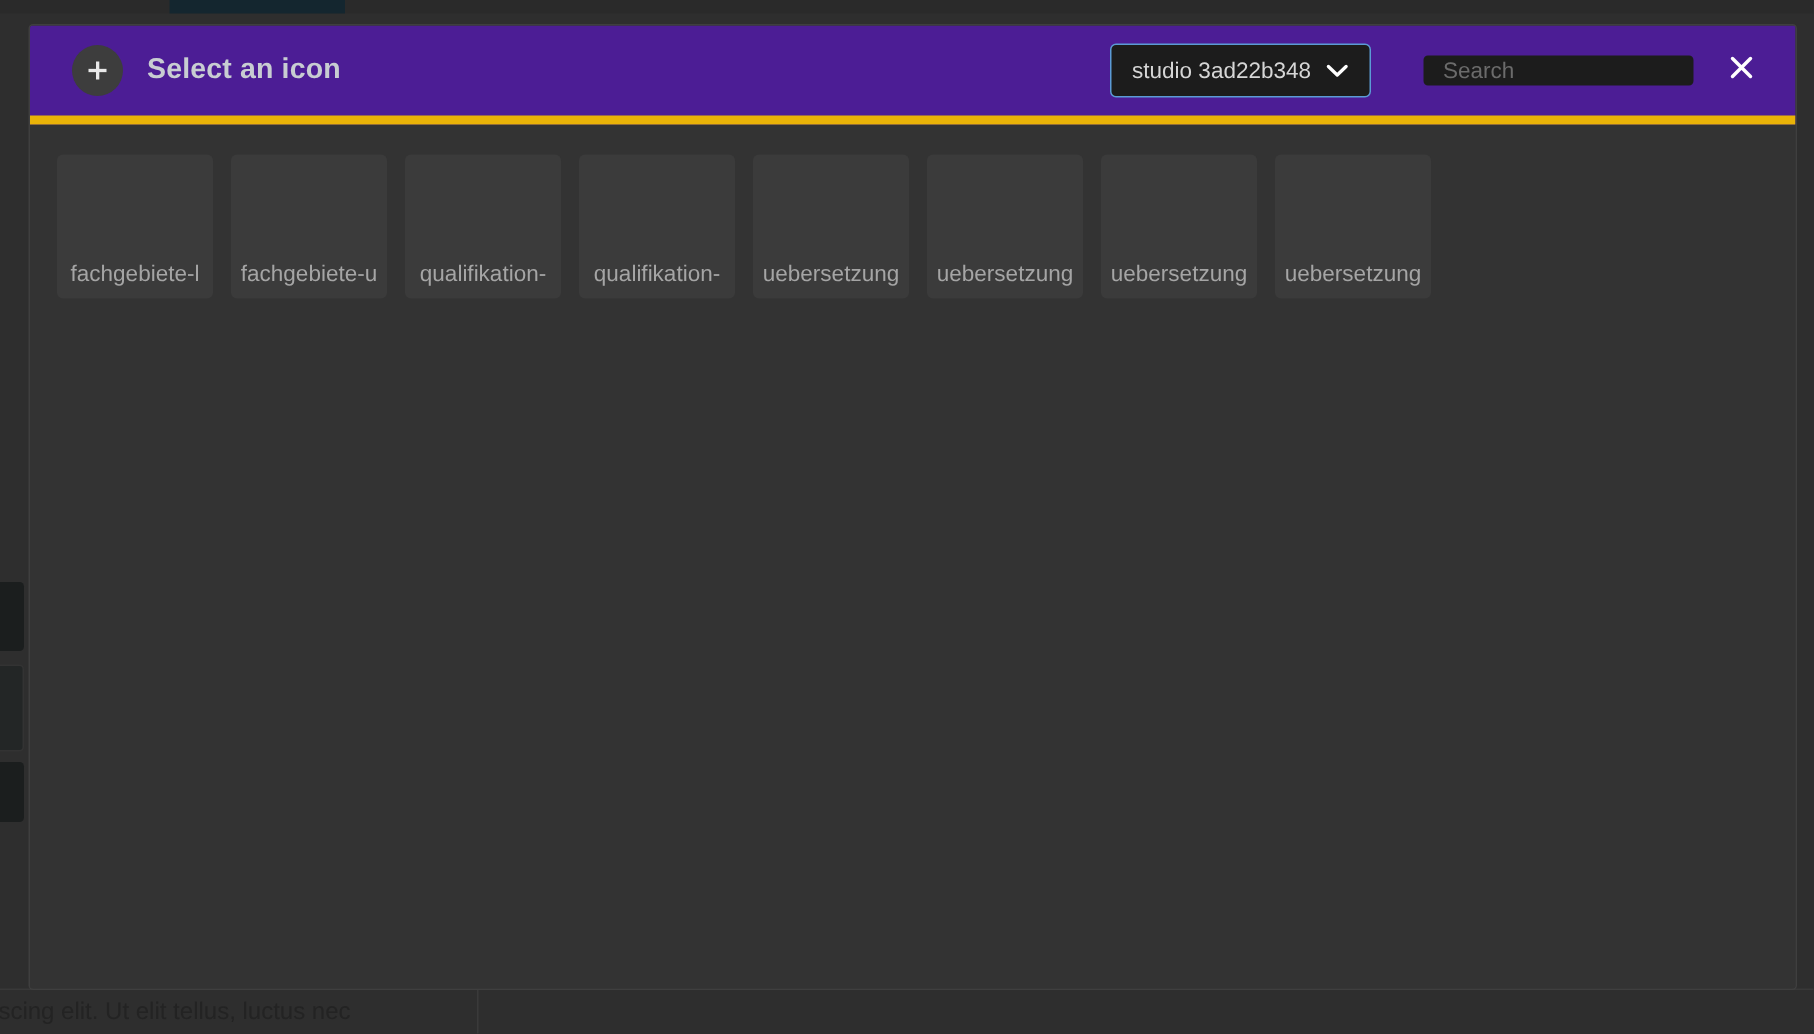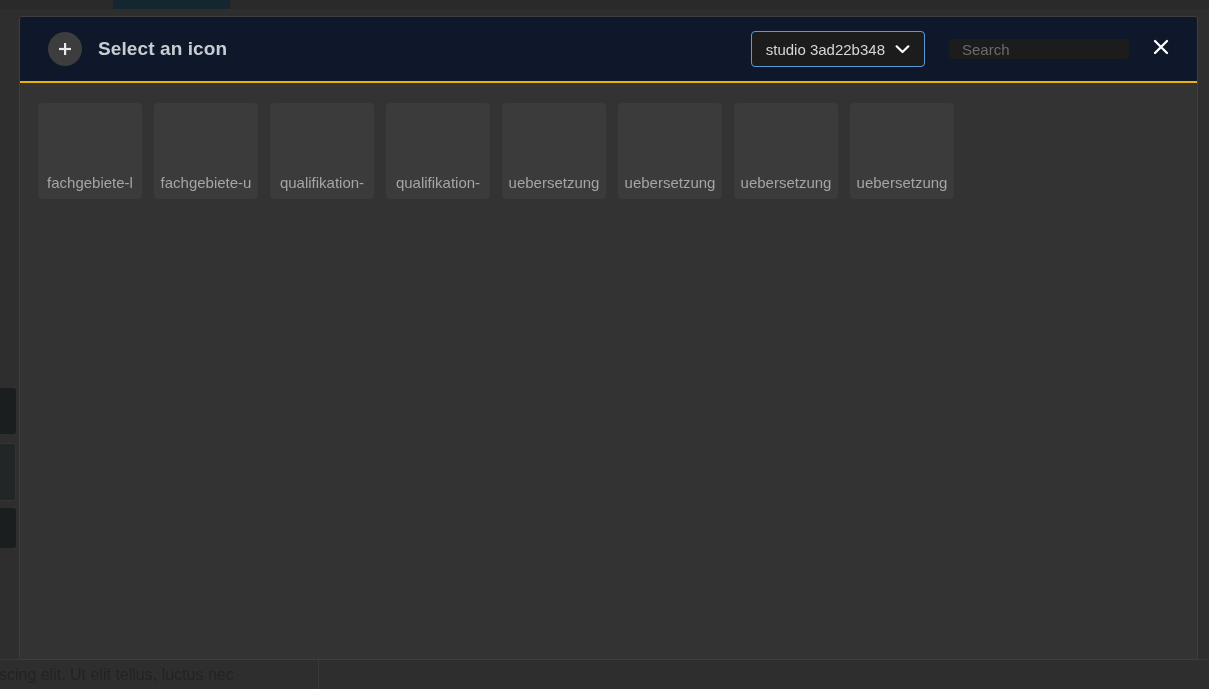--- a/index.html
+++ b/index.html
@@ -81,22 +81,22 @@
     flex-direction: column;
   }
 
   .modal-header {
     position: relative;
     height: 66px;
     flex: 0 0 66px;
     display: flex;
     align-items: center;
     padding: 0 14px 0 14px;
-    border-bottom: 2px solid #eab308;
-    background: #0f172a;
+    border-bottom: 6px solid #eab308;
+    background: #4c1d95;
     justify-content: space-between;
   }
 
   .add-btn {
     width: 34px; height: 34px;
     border-radius: 50%;
     background: #3d3d3d;
     display: flex;
     align-items: center;
     justify-content: center;
@@ -126,21 +126,21 @@
     border-radius: 4px;
     display: flex;
     align-items: center;
     justify-content: center;
     gap: 10px;
     padding: 0 14px;
     color: #d6d6d6;
     font-size: 15px;
     white-space: nowrap;
     cursor: pointer;
-    margin-right: 24px;
+    margin-right: 35px;
   }
   .lib-select .chev { display: flex; align-items: center; }
 
   .search-box {
     width: 180px;
     height: 20px;
     background: #1c1c1c;
     border: 1px solid #1c1c1c;
     border-radius: 3px;
     padding: 0 12px;

